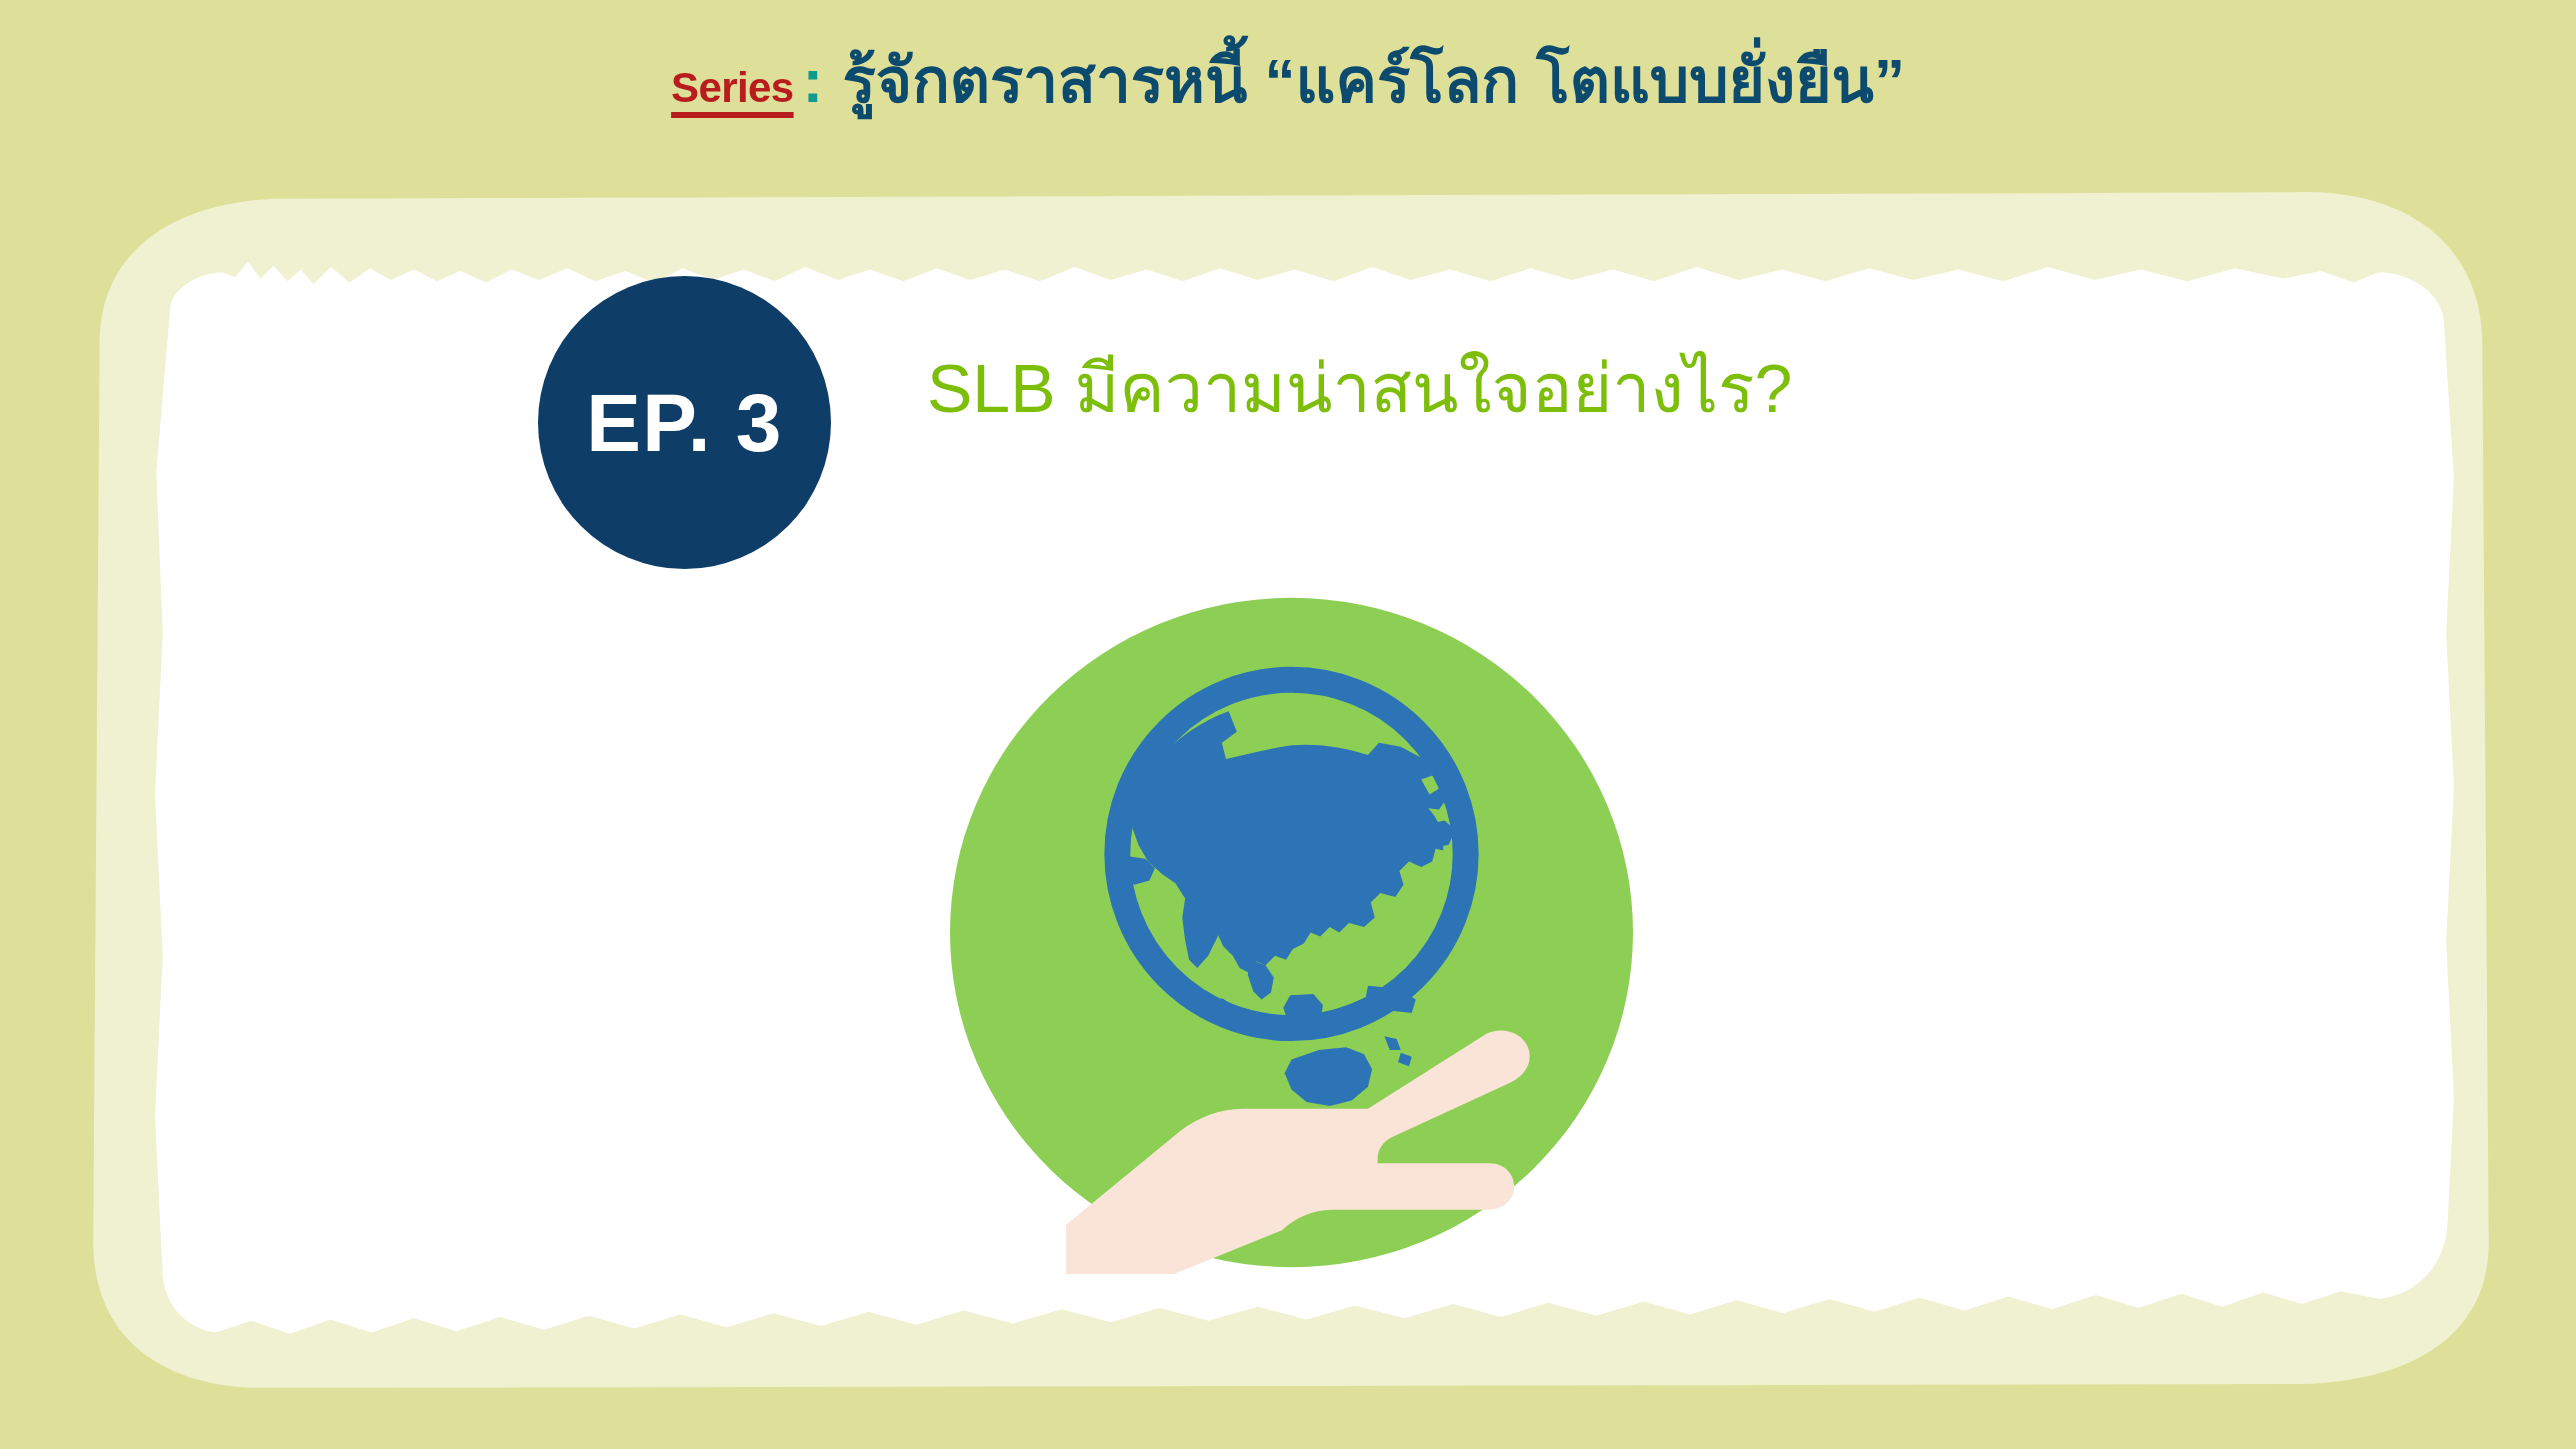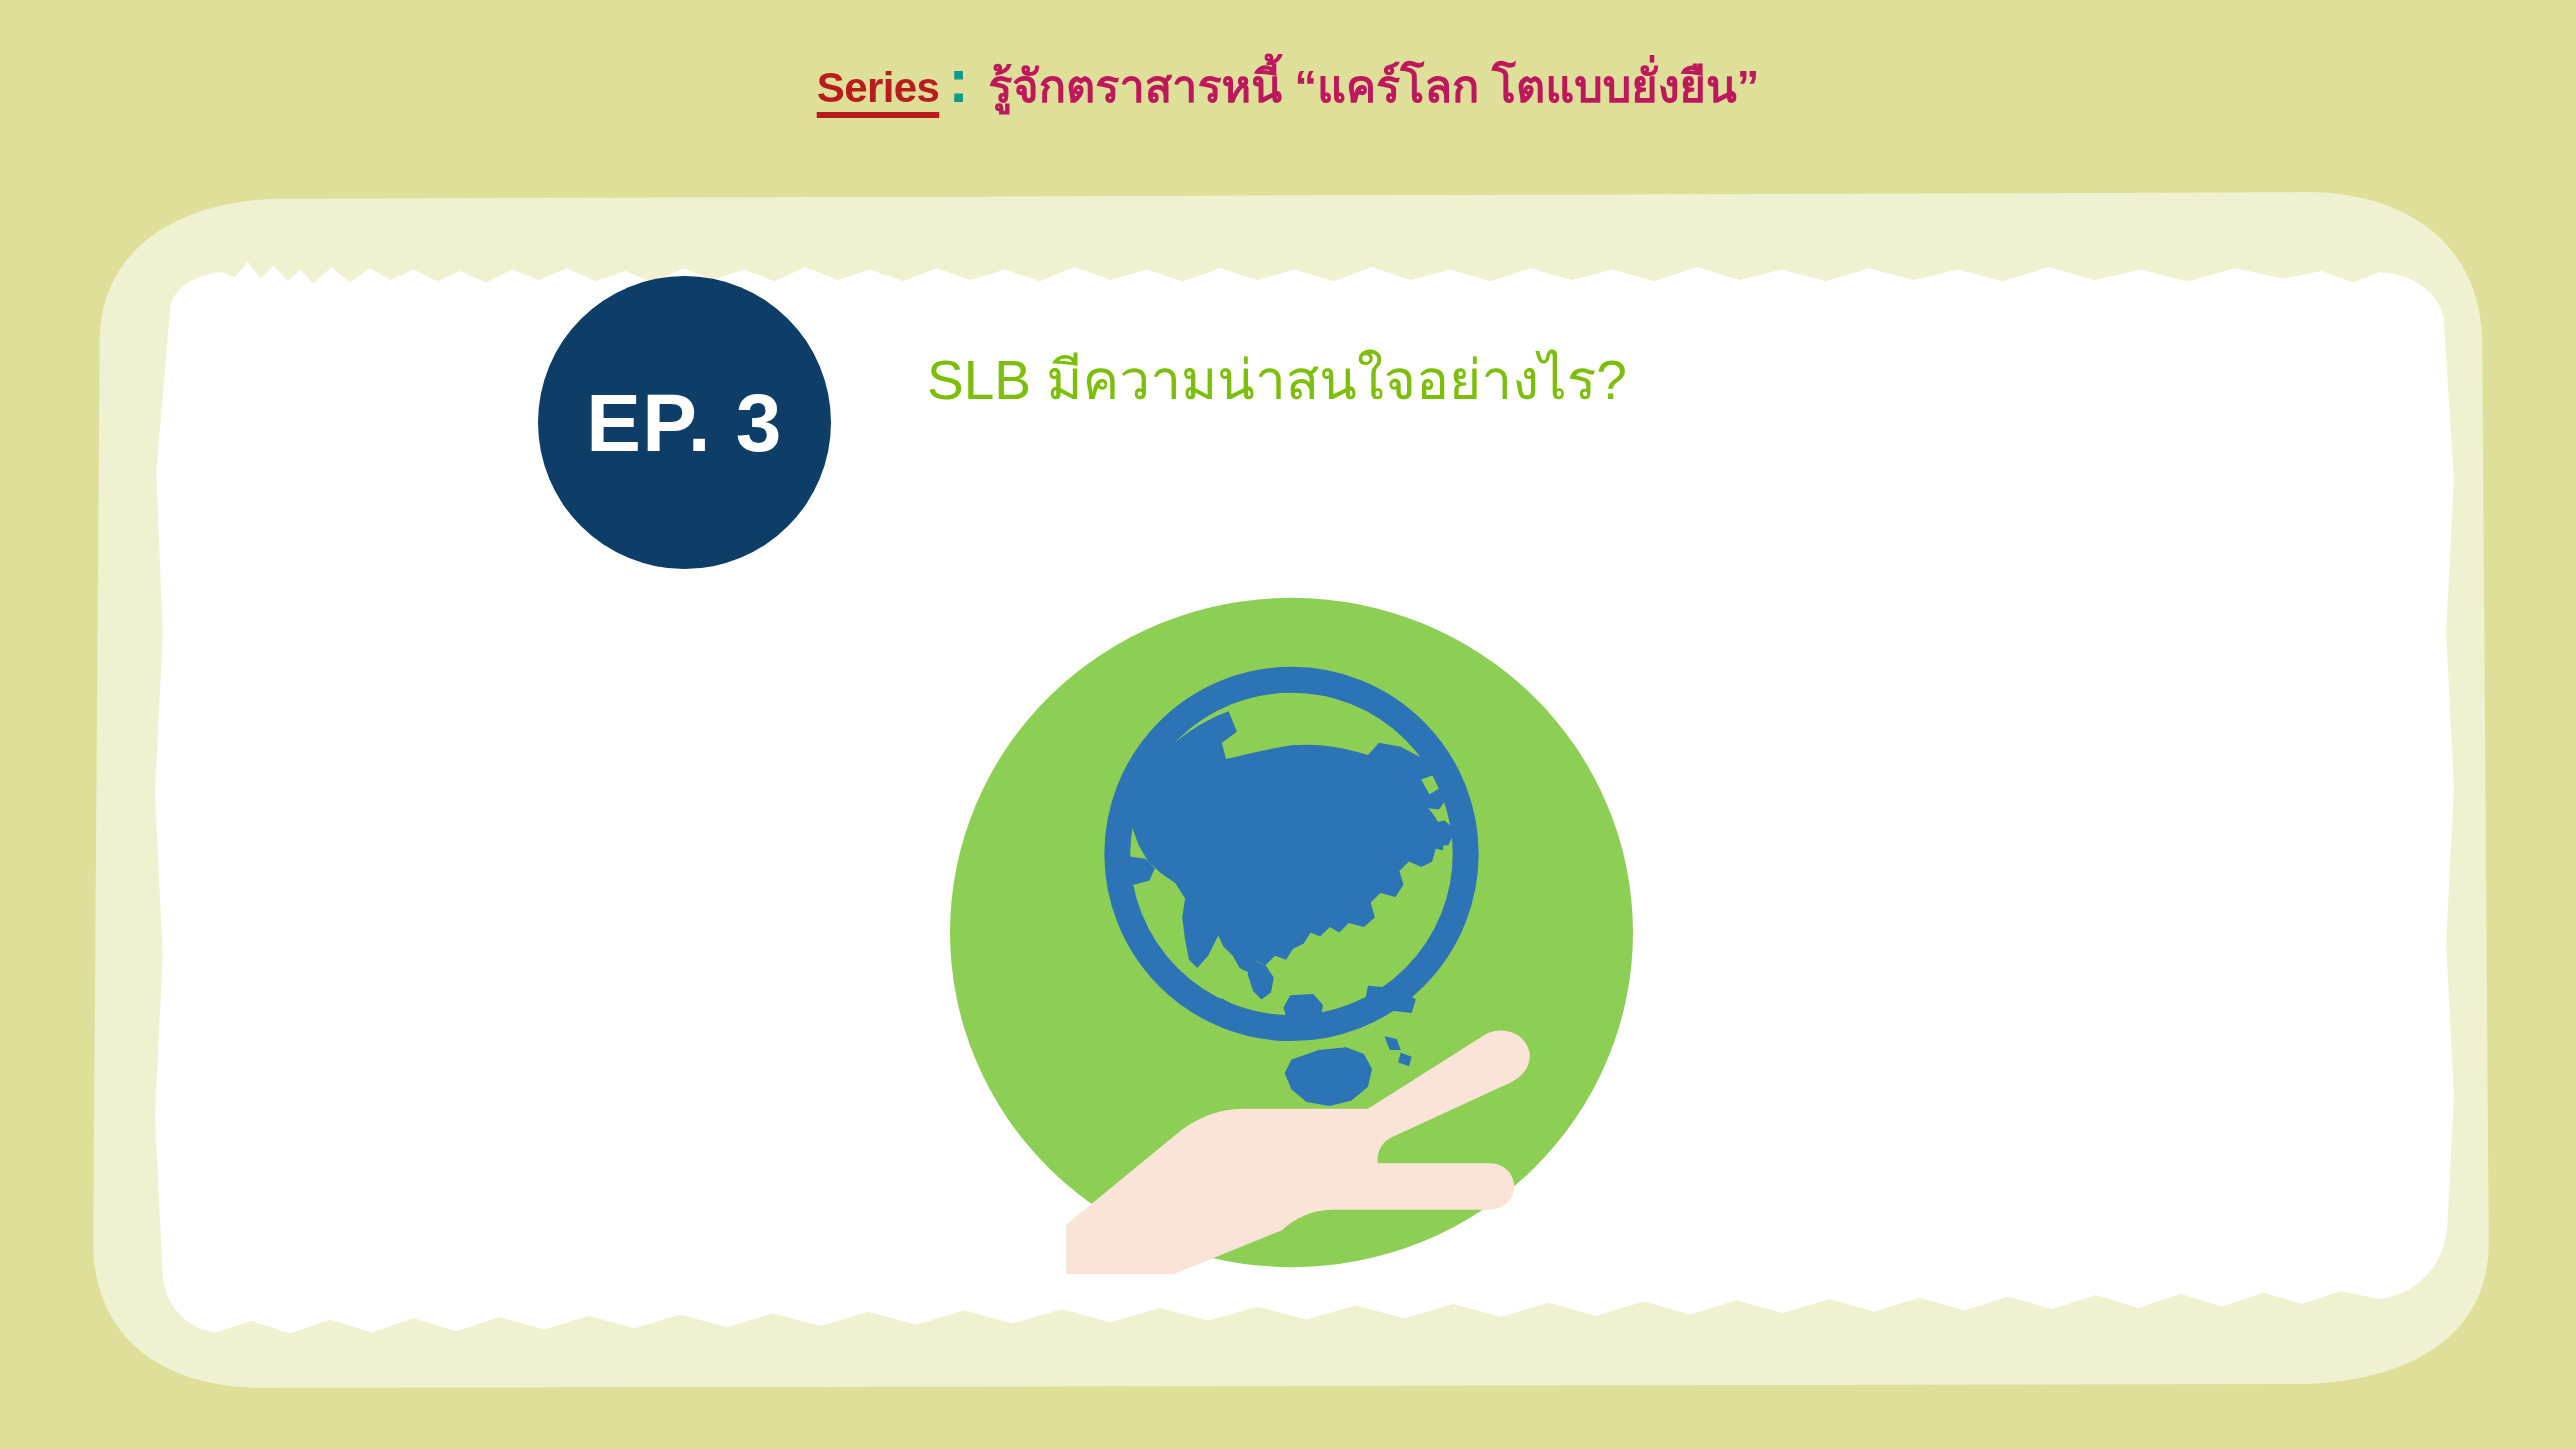--- a/index.html
+++ b/index.html
@@ -40,23 +40,23 @@
     text-underline-offset: 10.3px;
     letter-spacing: -0.6px;
   }
   .series-colon {
     font-size: 62px;
     font-weight: bold;
     color: #0E9B8E;
     padding-left: 9px;
   }
   .series-topic {
-    font-size: 45px;
-    font-weight: bold;
-    color: #be185d;
+    font-size: 62px;
+    font-weight: bold;
+    color: #0c4a6e;
     padding-left: 19.3px;
     letter-spacing: 0px;
   }
 
   
   .card-wrap {
     position: absolute;
     left: 61px;
     top: 182px;
     width: 2447px;
@@ -94,21 +94,21 @@
     font-size: 82px;
     font-weight: bold;
     letter-spacing: 1.3px;
     line-height: 1;
   }
 
   .headline {
     position: absolute;
     left: 866px;
     top: 174px;
-    font-size: 55px;
+    font-size: 68px;
     font-weight: normal;
     color: #7CBE0A;
     white-space: nowrap;
     line-height: 1.25;
   }
 
   .illustration {
     position: absolute;
     left: 889px;
     top: 419px;

